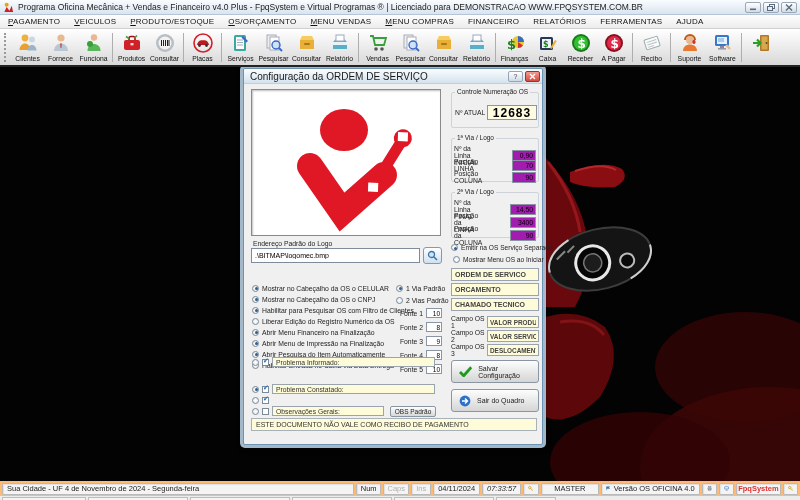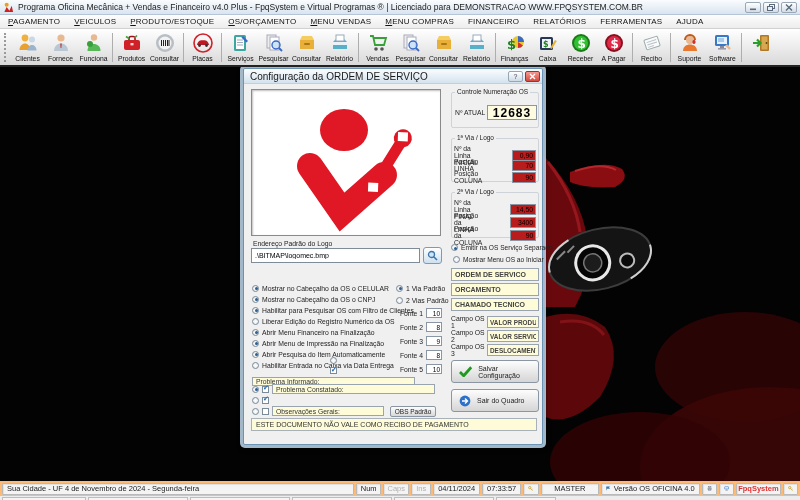--- a/index.html
+++ b/index.html
@@ -77,21 +77,21 @@
     background:linear-gradient(#fdfdfd,#d8d8d8); font-size:6.5px; display:flex; align-items:center; justify-content:center; }
 
   .footer-note { position:absolute; left:7px; top:334px; width:286px; height:13px; background:#fefbd8;
     border:1px solid #a8b0b8; display:flex; align-items:center; padding-left:4px; font-size:7px; color:#333; }
 
   
   .rcol { position:absolute; left:207px; top:0; width:88px; }
   .gbox { position:absolute; border:1px solid #cdd3d9; border-radius:2px; }
   .gbox .glabel { position:absolute; left:3px; top:-5px; background:#f0f0f0; padding:0 2px; font-size:6.5px; white-space:nowrap; }
   .rrow { position:absolute; display:flex; align-items:center; justify-content:space-between; width:100%; }
-  .numbox { height:11px; border:1px solid #8a96a3; background:#b91c1c; font-size:6.8px; text-align:right; padding-right:2px; font-family:"Liberation Sans",sans-serif;margin-left:28px; }
+  .numbox { height:11px; border:1px solid #8a96a3; background:#a21caf; font-size:6.8px; text-align:right; padding-right:2px; font-family:"Liberation Sans",sans-serif;margin-left:28px; }
   .atual-box { width:50px; height:15px; border:1px solid #8a96a3; background:#fffbe0; font-weight:bold;
     font-size:12px; text-align:center; letter-spacing:1px; font-family:"Liberation Sans",sans-serif; }
   .ros-radio { position:absolute; display:flex; align-items:center; gap:3px; white-space:nowrap; font-size:6.6px; }
   .ydoc { position:absolute; width:88px; height:13px; border:1px solid #9aa4ae; background:#fefbd8;
     font-size:7px; font-weight:bold; color:#444; padding:0 3px; font-family:"Liberation Sans",sans-serif; }
   .campo-row { position:absolute; width:88px; display:flex; align-items:center; justify-content:space-between; }
   .campo-field { width:52px; height:12px; border:1px solid #9aa4ae; background:#fefbd8; font-size:6.4px;
     font-weight:bold; color:#444; padding:0 2px; font-family:"Liberation Sans",sans-serif; }
   .big-btn { position:absolute; width:88px; height:23px; border:1px solid #8a96a3; border-radius:3px;
     background:linear-gradient(#fdfdfd,#d5d5d5); display:flex; align-items:center; gap:6px; padding-left:7px; font-size:7px; }
@@ -498,21 +498,21 @@
         </div>
       <div class="fonte-row" style="top:266px;">
           <span>Fonte 4</span>
           <input class="fonte-box" value="8" style="">
         </div>
       <div class="fonte-row" style="top:280px;">
           <span>Fonte 5</span>
           <input class="fonte-box" value="10" style="">
         </div>
 
-      <div class="doc-row" style="top:273px;flex-direction:column;">
+      <div class="doc-row" style="top:273px;">
         <span class="radio"></span>
           <span class="checkbox chk"></span>
         <input class="doc-field" style="width: 163px;" value="Problema Informado:">
       </div>
       <div class="doc-row" style="top:300px;">
         <span class="radio sel"></span>
           <span class="checkbox chk"></span>
         <input class="doc-field" style="width: 163px;" value="Problema Constatado:">
       </div>
       <div class="doc-row" style="top:311px;">
@@ -613,21 +613,21 @@
     </div>
   </div>
 </div>
 
 <div class="statusbar">
   <span class="spanel" style="width:404px;">Sua Cidade - UF  4 de Novembro de 2024 - Segunda-feira</span>
   <span class="spanel" style="width:28px; justify-content:center;">Num</span>
   <span class="spanel dim" style="width:28px; justify-content:center;">Caps</span>
   <span class="spanel dim" style="width:22px; justify-content:center;">Ins</span>
   <span class="spanel" style="width:52px; justify-content:center;">04/11/2024</span>
-  <span class="spanel" style="width:44px; justify-content:center;">07:33:57</span>
+  <span class="spanel" style="width:44px; justify-content:center;font-style:italic;">07:33:57</span>
   <span class="spanel" style="width:16px; justify-content:center;">
     <svg width="9" height="9" viewBox="0 0 9 9">
         <circle cx="3" cy="3" r="2" fill="none" stroke="#c8a020" stroke-width="1.4"></circle>
         <path d="M4.5 4.5 8 8M6.5 6.5l1.2-1" stroke="#c8a020" stroke-width="1.3"></path>
       </svg>
   </span>
   <span class="spanel" style="width:66px; justify-content:center;">MASTER</span>
   <span class="spanel" style="width:112px;">
     <svg width="9" height="9" viewBox="0 0 9 9" style="margin-right:3px;">
         <path d="M1 1v7M1 1h6l-1.5 1.8L7 4.5H1" fill="#3a76ad" stroke="#3a76ad"></path>

